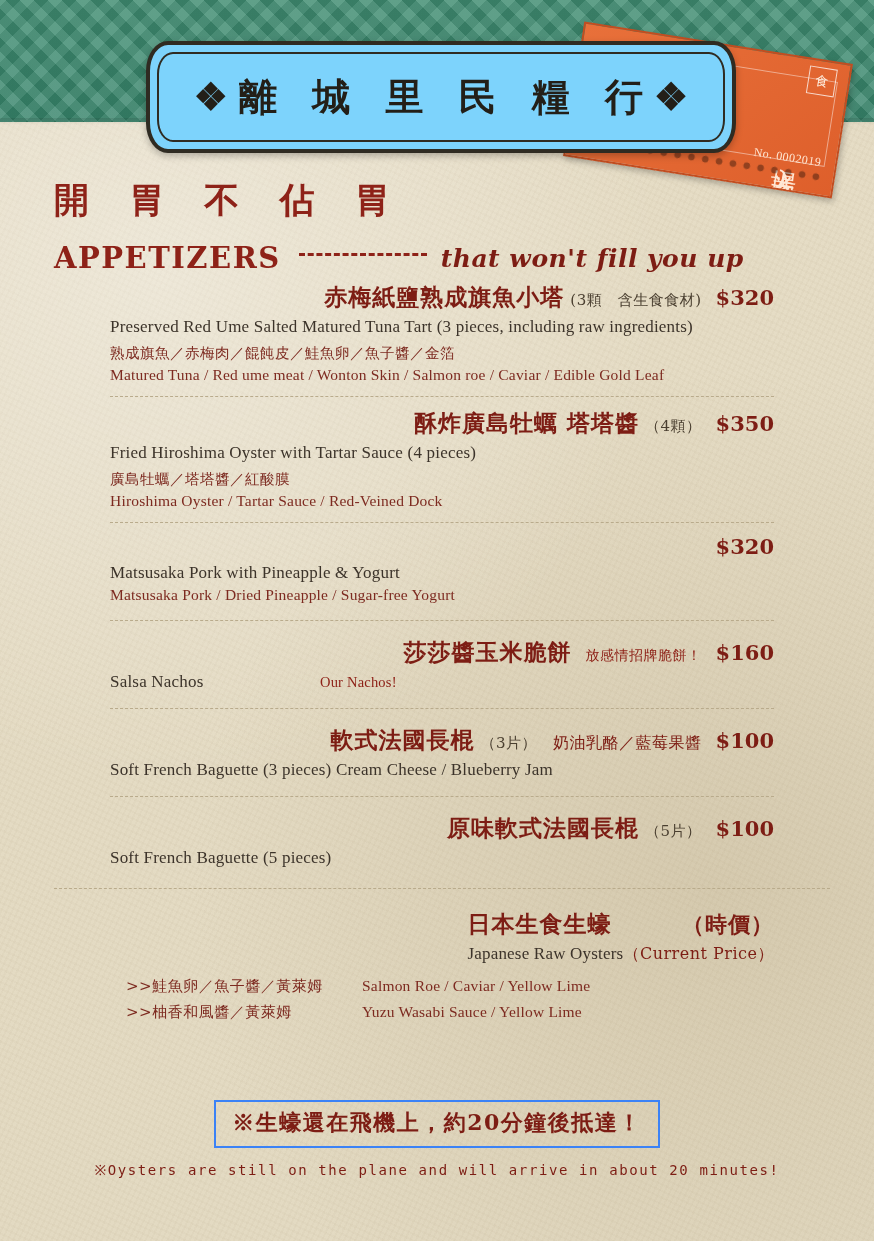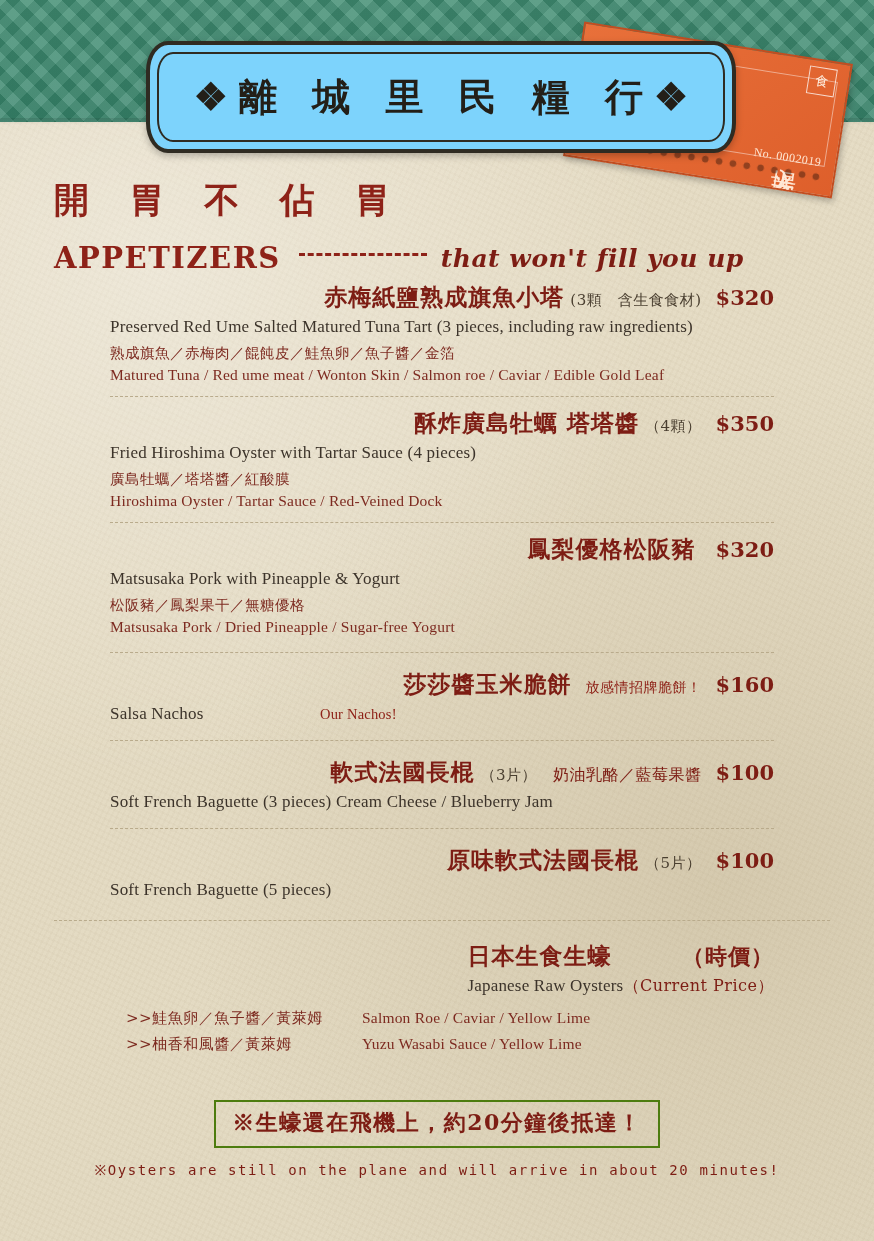--- a/index.html
+++ b/index.html
@@ -314,21 +314,21 @@
 
   
   .notice {
     position: absolute;
     left: 0; right: 0;
     top: 1100px;
     text-align: center;
   }
   .notice-box {
     display: inline-block;
-    border: 2px solid #4d7c0f;
+    border: 2px solid #3b82f6;
     padding: 6px 16px 8px 16px;
     font-family: "DejaVu Serif", serif;
     font-size: 22px;
     font-weight: bold;
     color: #7d1d14;
     letter-spacing: 1.5px;
   }
   .notice-en {
     margin-top: 12px;
     font-family: "DejaVu Sans Mono", monospace;
@@ -393,28 +393,23 @@
       <span class="price">$350</span>
     </div>
     <div class="en">Fried Hiroshima Oyster with Tartar Sauce (4 pieces)</div>
     <div class="sub-cn">廣島牡蠣／塔塔醬／紅酸膜</div>
     <div class="sub-en">Hiroshima Oyster / Tartar Sauce / Red-Veined Dock</div>
   </div>
   <div class="sep"></div>
 
   <div class="item">
     <div class="row1">
-      <div class="namewrap">
-        <span class="cn">鳳梨優格松阪豬</span>
-        <span class="cn-note"></span>
-      </div>
       <span class="price">$320</span>
     </div>
     <div class="en">Matsusaka Pork with Pineapple &amp; Yogurt</div>
-    <div class="sub-cn">松阪豬／鳳梨果干／無糖優格</div>
     <div class="sub-en">Matsusaka Pork / Dried Pineapple / Sugar-free Yogurt</div>
   </div>
   <div class="sep wide"></div>
 
   <div class="item">
     <div class="row1">
       <div class="namewrap">
         <span class="cn">莎莎醬玉米脆餅</span>
         <span class="cn-note red">放感情招牌脆餅！</span>
       </div>

